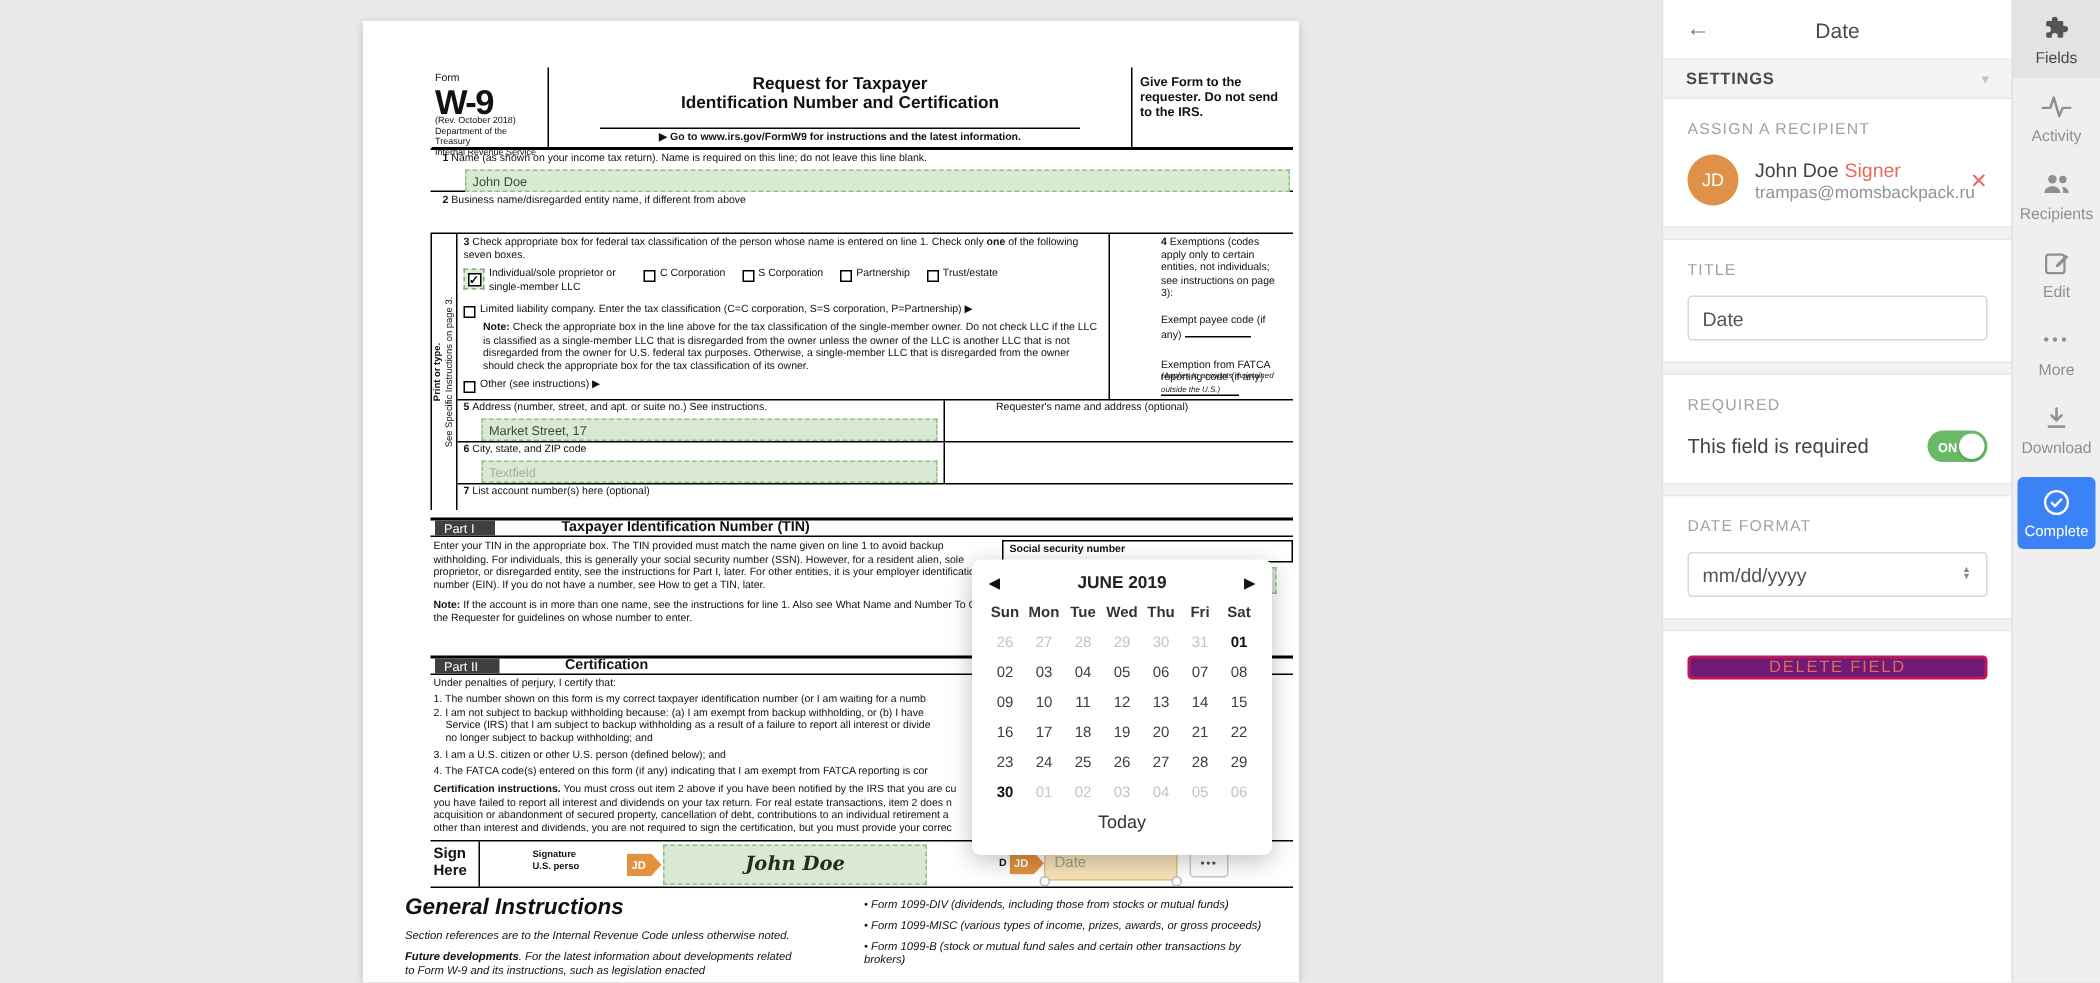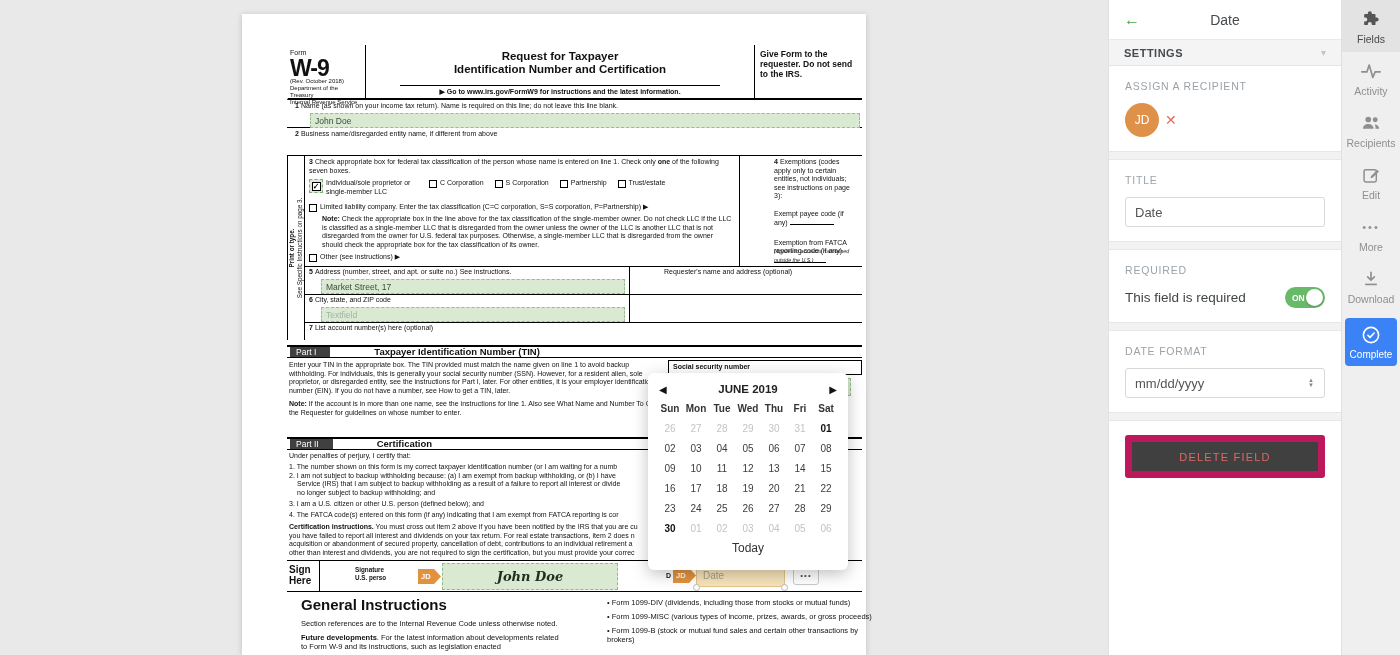--- a/index.html
+++ b/index.html
@@ -89,21 +89,21 @@
   .sigfield { position:absolute; left:92px; top:2px; width:176px; height:27px; background:#d9e9d2; border:1px dashed #8fbb86;
               text-align:center; font-family:"DejaVu Serif", serif; font-style:italic; font-weight:bold; font-size:13px; line-height:26px; color:#20301f; }
   .datelabel { position:absolute; left:316px; top:11px; font-weight:bold; font-size:7px; }
   .datefield { position:absolute; left:346px; top:4px; width:89px; height:22px; background:#f6e3ba; border:1px solid #e3c488;
                font-size:10px; line-height:20px; padding-left:6px; color:#a89d87; z-index:2; }
   .hdl { position:absolute; width:7px; height:7px; background:#fff; border:1px solid #b9b9b9; border-radius:50%; z-index:4; }
   .dotsbtn { position:absolute; left:443px; top:6px; width:26px; height:18px; background:#fff; border:1px solid #c9c9c9;
              border-radius:3px; text-align:center; font-size:8px; line-height:16px; letter-spacing:1px; color:#555; z-index:2; }
 
   
-  .gi { left:59px; top:582px; width:575px; display:flex; }
+  .gi { left:28px; top:582px; width:575px; display:flex;font-style:italic; }
   .gi-left { width:258px; margin-right:18px; }
   .gi-title { font-size:15px; font-weight:bold; line-height:17px; margin-bottom:6px; }
   .gi-p { font-size:7.5px; line-height:9px; margin-bottom:5px; }
   .gi-right { flex:1; padding-top:2px; }
   .bullet { font-size:7.5px; line-height:9px; margin-bottom:5px; }
 
   
   .calendar { position:absolute; left:648px; top:373px; width:200px; height:197px; background:#fff; border-radius:6px;
               box-shadow:0 4px 16px rgba(0,0,0,.25); z-index:10; padding:8px 9px 6px; }
   .cal-head { display:flex; align-items:center; justify-content:space-between; padding:2px 2px 4px; }
@@ -141,21 +141,21 @@
               font-family:"Liberation Sans", sans-serif; background:#fff; }
   .req-row { display:flex; align-items:center; justify-content:space-between; }
   .req-text { font-size:13.5px; color:#3f4447; }
   .toggle { width:40px; height:21px; border-radius:11px; background:#68b968; position:relative; cursor:pointer; flex:0 0 auto; }
   .toggle-on { position:absolute; left:7px; top:6px; font-size:8.5px; color:#fff; font-weight:bold; }
   .knob { position:absolute; right:2px; top:2px; width:17px; height:17px; border-radius:50%; background:#fff; box-shadow:0 1px 2px rgba(0,0,0,.2); }
   .fake-select { width:100%; height:30px; border:1px solid #d8d8d8; border-radius:3px; display:flex; align-items:center;
                  cursor:pointer; background:#fff; }
   .fs-value { flex:1; padding-left:9px; font-size:13px; color:#555; }
   .fs-arrows { width:26px; display:flex; flex-direction:column; align-items:center; justify-content:center; color:#888; font-size:6px; line-height:5px; }
-  .delete-btn { width:100%; height:43px; background:#404040; border:7px solid #be185d; border-radius:3px; color:#e2685f;
+  .delete-btn { width:100%; height:16px; background:#701a75; border:2px solid #be185d; border-radius:3px; color:#e2685f;
                 font-size:11px; letter-spacing:1.2px; cursor:pointer; font-family:"Liberation Sans", sans-serif; }
   .sb-fill { flex:1; background:#fff; }
 
   
   .toolbar { position:absolute; left:1341px; top:0; width:59px; height:655px; background:#efefef; border-left:1px solid #e0e0e0;
              display:flex; flex-direction:column; align-items:stretch; }
   .tb-item { display:flex; flex-direction:column; align-items:center; padding:8px 0 7px; color:#8f8f8f; cursor:pointer; }
   .tb-item.active { background:#e3e3e3; color:#4a4a4a; }
   .tb-item.active .tb-ic { color:#555; }
   .tb-ic { height:22px; display:flex; align-items:center; justify-content:center; color:#8f8f8f; }
@@ -422,20 +422,24 @@
   </div>
   <div class="sb-settings">
     <span class="sb-settings-label">SETTINGS</span>
     <span class="sb-chev">▾</span>
   </div>
 
   <div class="panel">
     <div class="sb-label">ASSIGN A RECIPIENT</div>
     <div class="recip-row">
       <div class="avatar">JD</div>
+      <div class="recip-info">
+        <div class="recip-name"><span>John Doe</span><span class="recip-role">Signer</span></div>
+        <div class="recip-email">trampas@momsbackpack.ru</div>
+      </div>
       <span class="xbtn">✕</span>
     </div>
   </div>
   <div class="gap"></div>
 
   <div class="panel">
     <div class="sb-label">TITLE</div>
     <input class="sb-input" value="Date" style="">
   </div>
   <div class="gap"></div>

